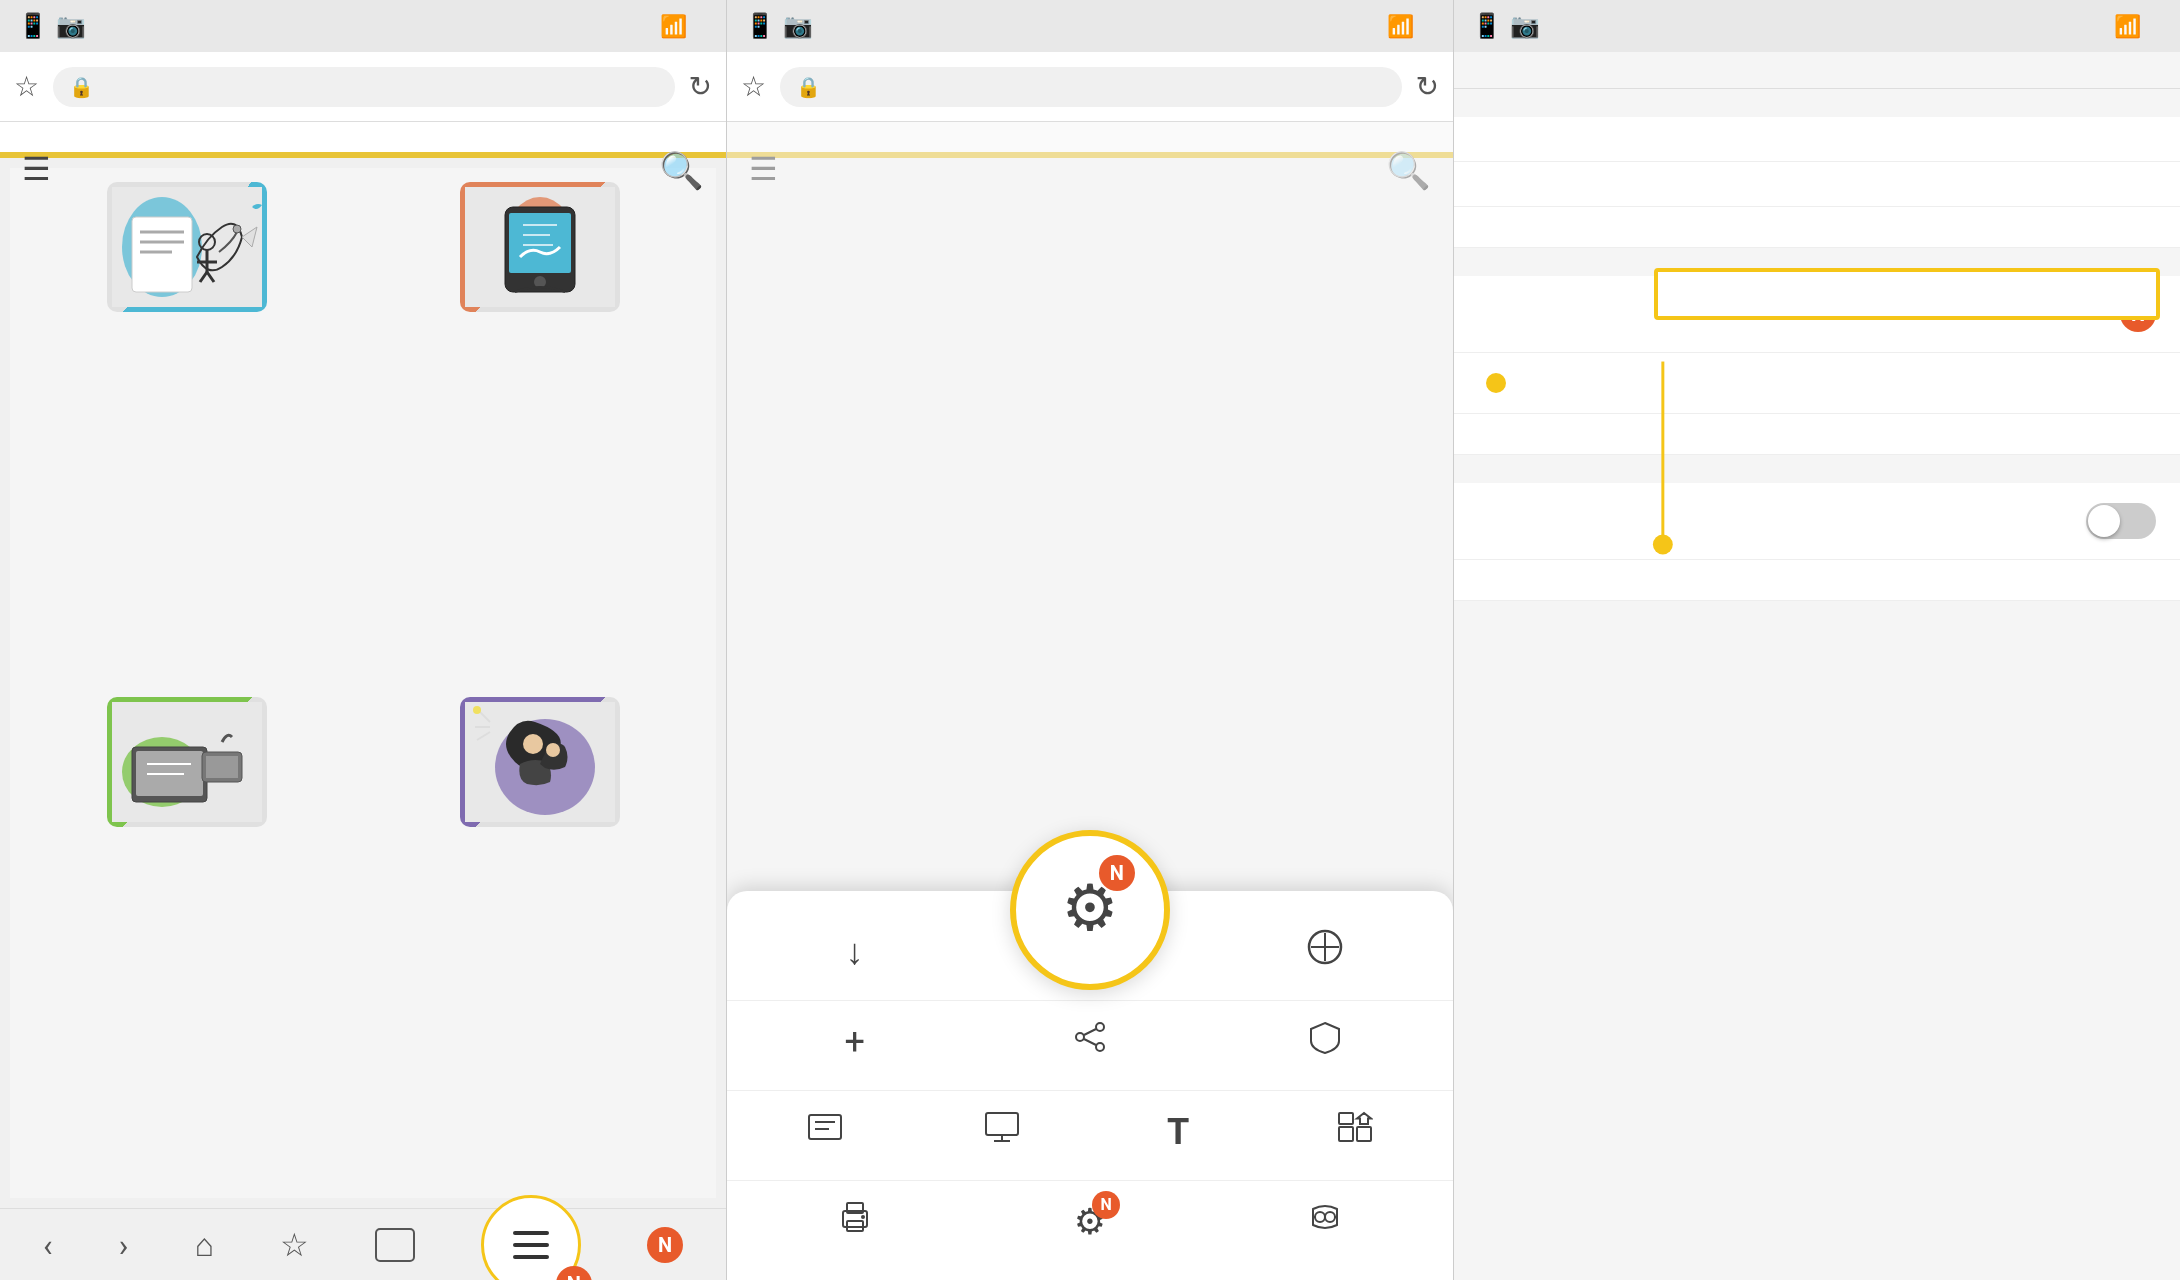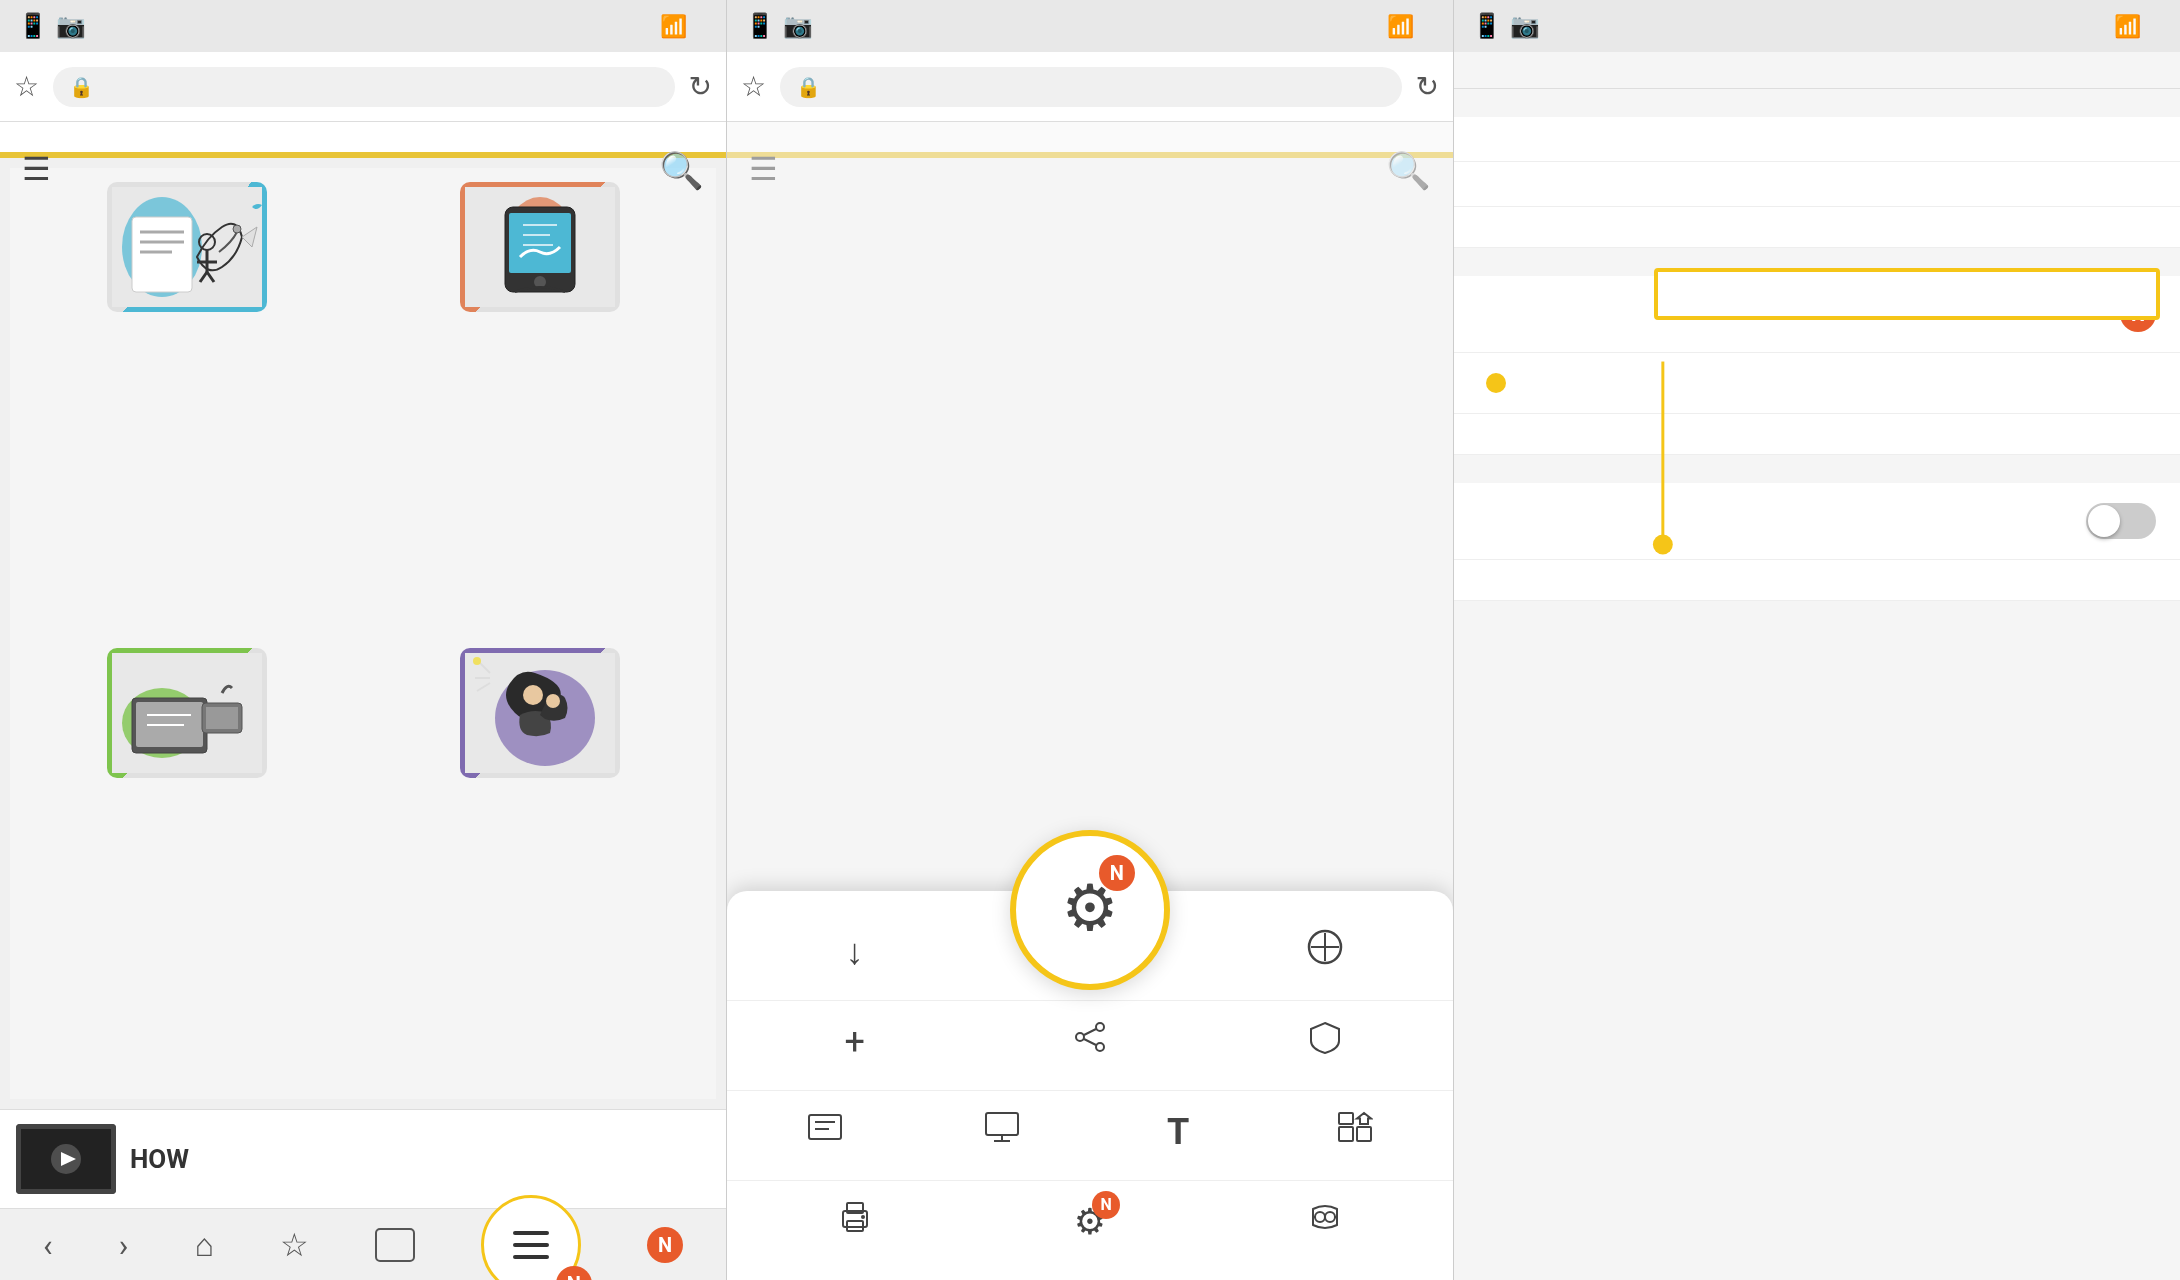--- a/index.html
+++ b/index.html
@@ -510,33 +510,20 @@
             <line x1="25" y1="20" x2="15" y2="10" stroke="#ddd" stroke-width="2"></line>
             <circle cx="12" cy="8" r="4" fill="#f0e060"></circle>
             <line x1="25" y1="25" x2="10" y2="25" stroke="#ddd" stroke-width="2"></line>
             <line x1="25" y1="30" x2="12" y2="38" stroke="#ddd" stroke-width="2"></line>
           </svg>
         </div>
         <span class="article-label"></span>
       </div>
     </div>
 
-    <div class="how-article">
-      <div class="how-article-row">
-        <div class="how-thumb">
-          <svg width="100" height="70" viewBox="0 0 100 70">
-            <rect width="100" height="70" fill="#444"></rect>
-            <rect x="5" y="5" width="90" height="60" fill="#222"></rect>
-            <circle cx="50" cy="35" r="15" fill="rgba(255,255,255,0.2)"></circle>
-            <path d="M45 28 L60 35 L45 42 Z" fill="white"></path>
-          </svg>
-        </div>
-        <h3 class="how-article-label">HOW</h3>
-      </div>
-    </div>
   </div>
 
   <div class="browser-nav">
     <span class="nav-btn">‹</span>
     <span class="nav-btn">›</span>
     <span class="nav-btn">⌂</span>
     <span class="nav-btn">☆</span>
     <div style="position:relative; display:flex; align-items:center; justify-content:center;">
       <div class="tabs-btn">
         <span></span>

